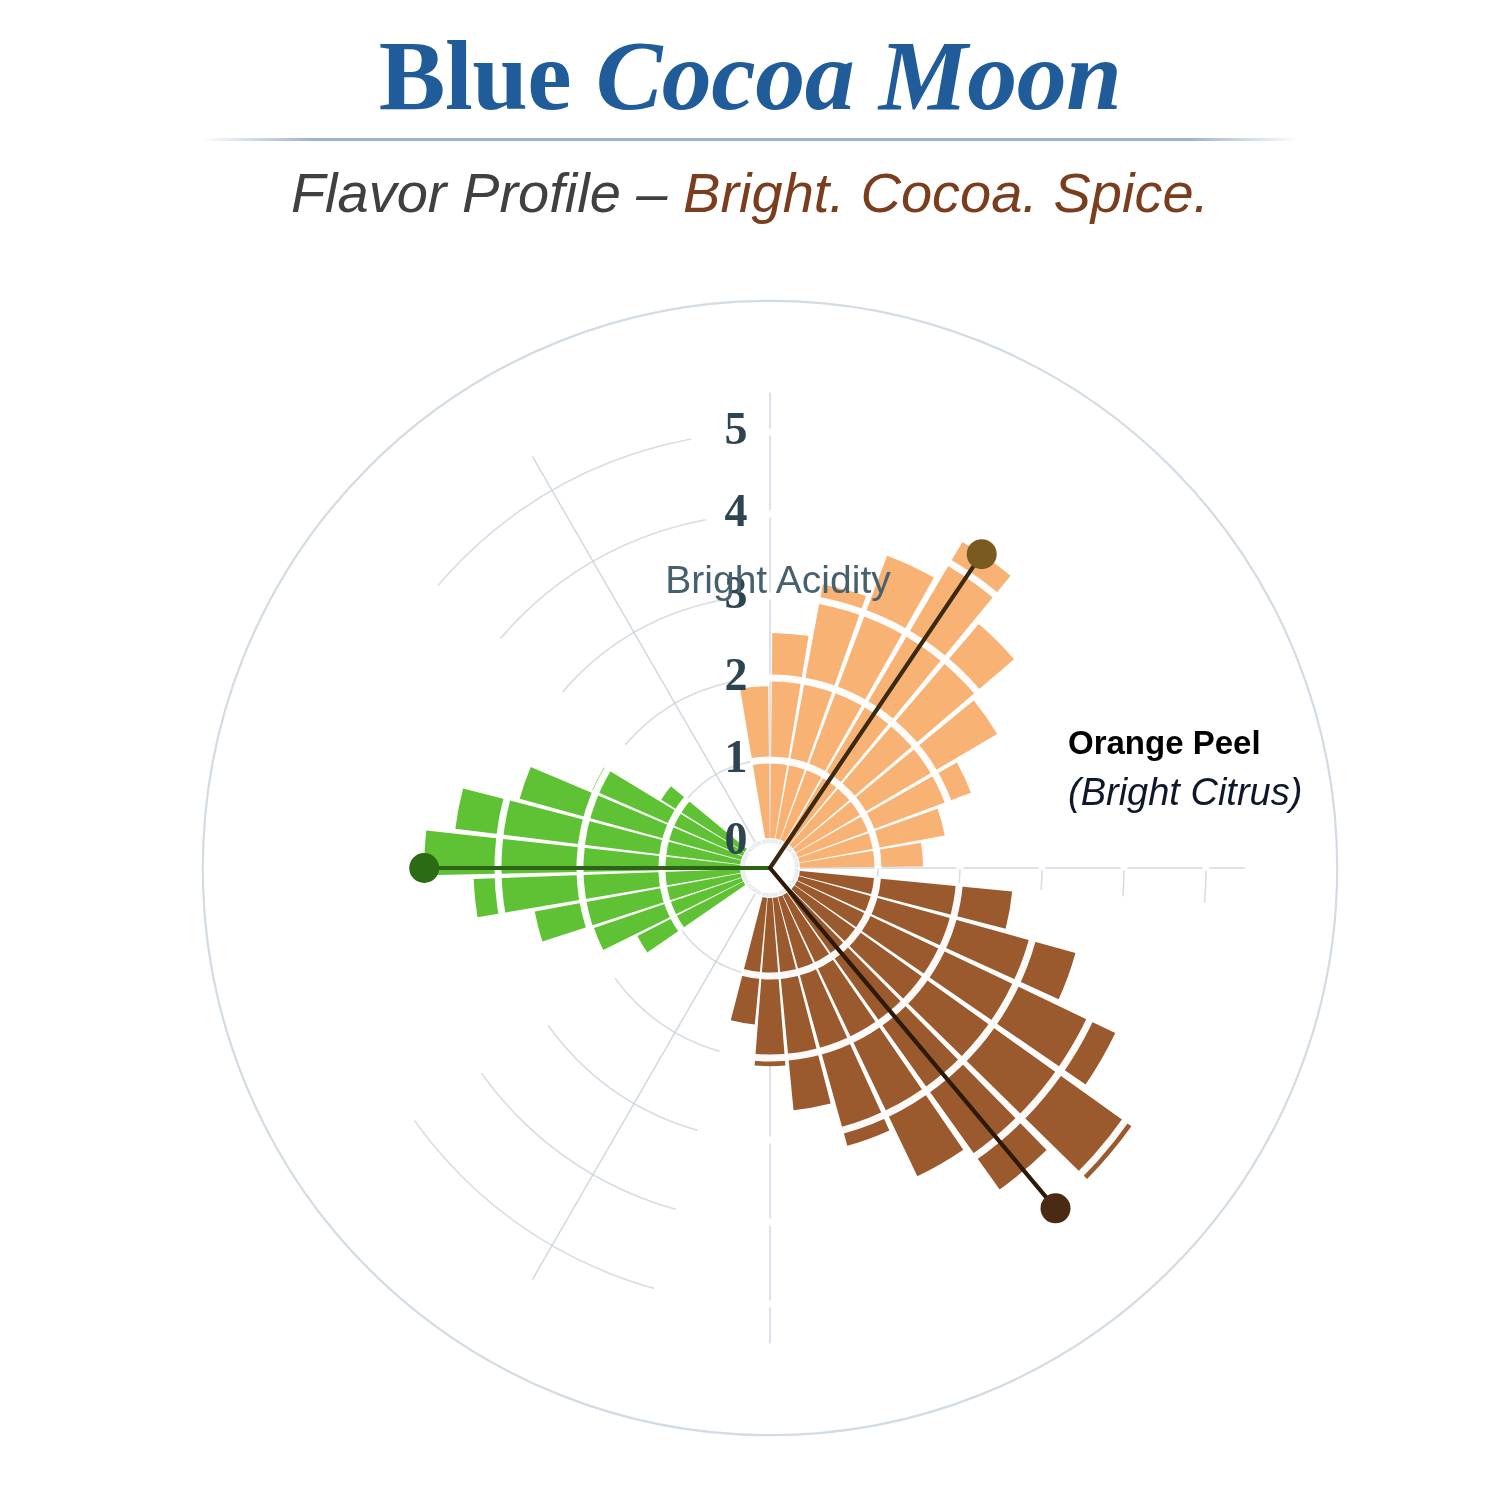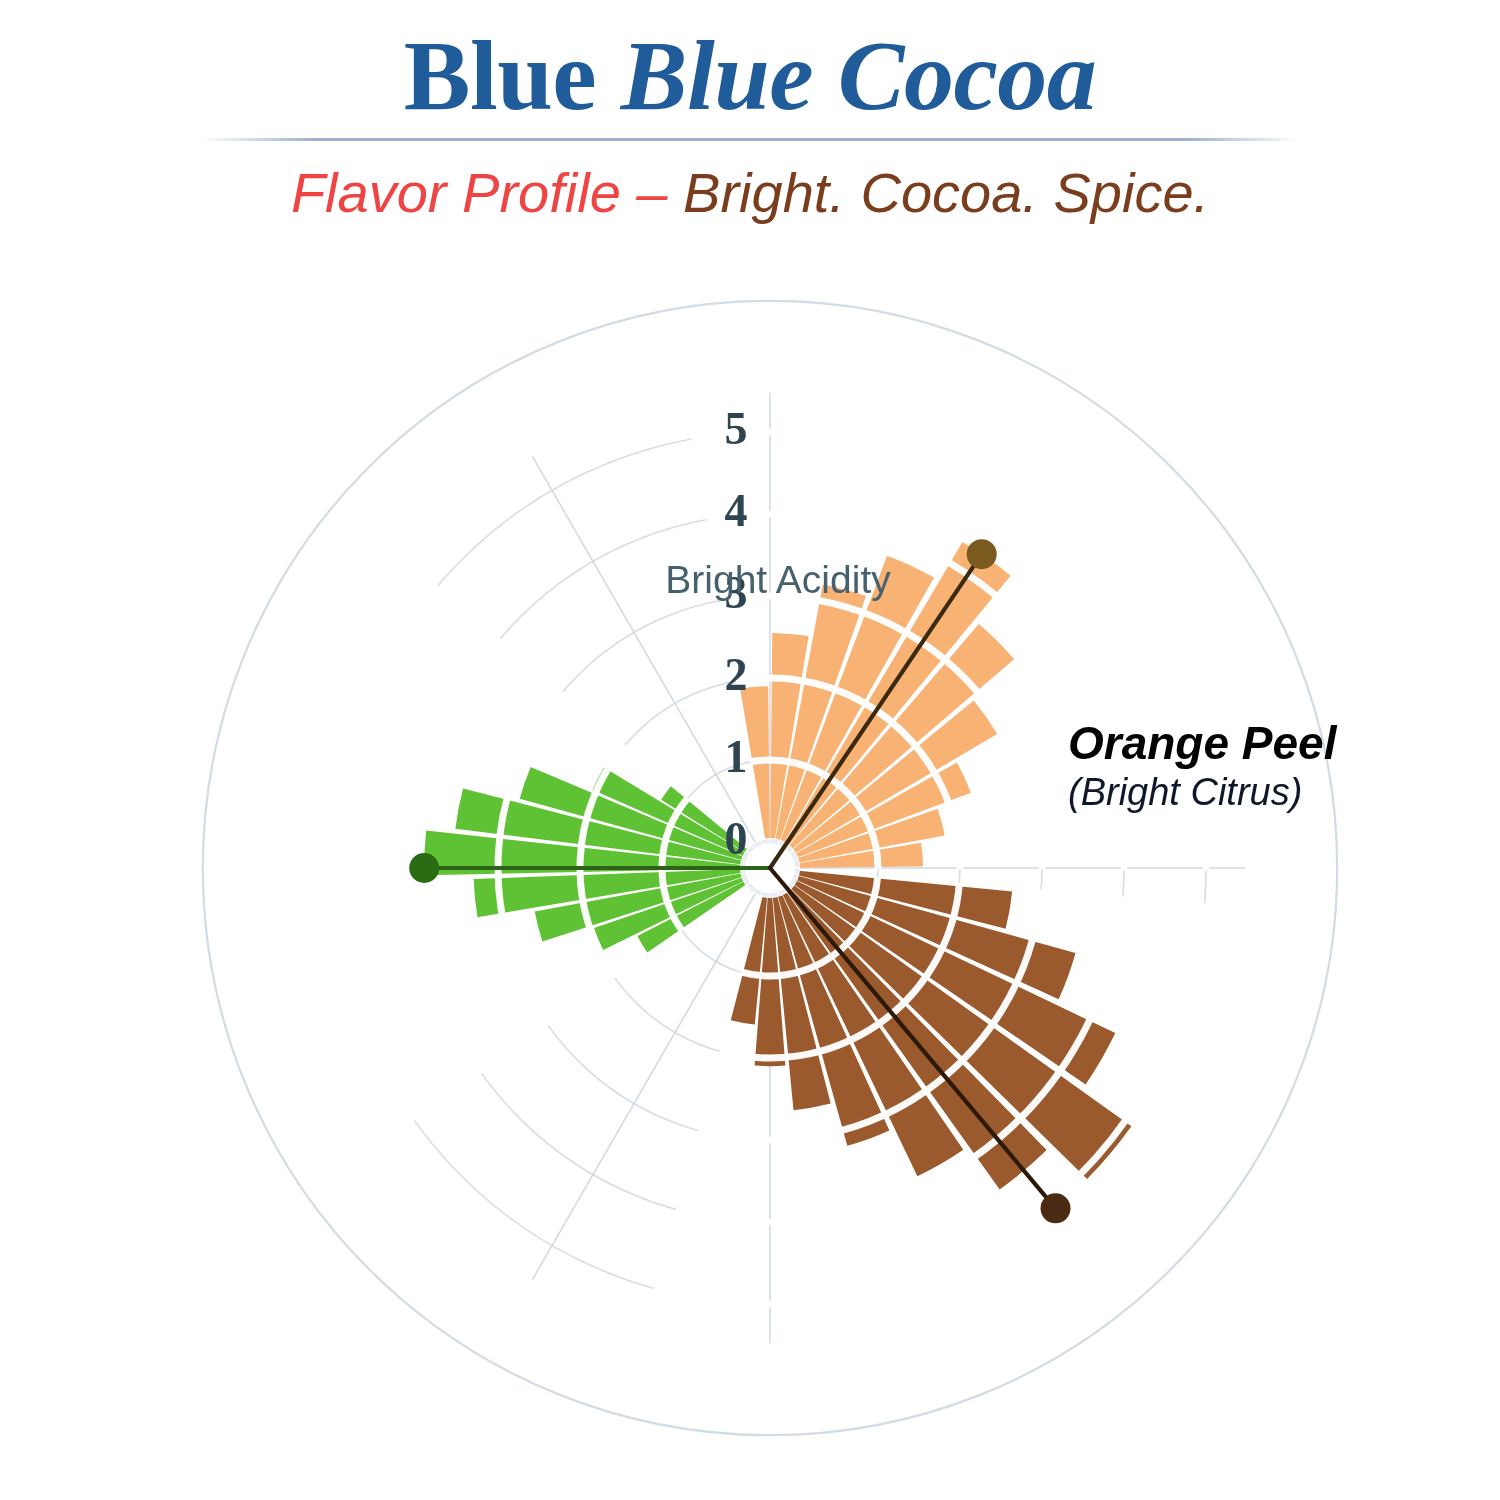--- a/index.html
+++ b/index.html
@@ -32,62 +32,62 @@
     background:linear-gradient(to right,rgba(160,185,210,0) 0%,#9FB4CC 10%,#9FB4CC 90%,rgba(160,185,210,0) 100%);
   }
   .subtitle{
     margin-top:22px;
     font-family:"Liberation Sans", sans-serif;
     font-style:italic;
     font-size:56px;
     line-height:60px;
     white-space:nowrap;
   }
-  .sub-a{color:#ef4444;}
+  .sub-a{color:#404040;}
   .sub-b{color:#7A3E1E;}
 
   
   .chart-wrap{position:absolute;left:0;top:255px;width:1500px;height:1245px;}
   svg.polar{display:block;}
 
   .axis-label{
     font-family:"Liberation Sans", sans-serif;
     color:#465A66;
     position:absolute;
     white-space:nowrap;
     padding-left:28px;
   }
   #lbl-acidity{font-size:39px;left:0;top:303px;width:1500px;text-align:center;color:#47606E;}
 
   .series-label{position:absolute;white-space:nowrap;}
   .series-label .name{
     font-family:"Liberation Serif", serif;
-    font-weight:700;font-style:italic;
-    font-size:46px;line-height:52px;
+    font-weight:700;
+    font-size:33px;line-height:52px;
     display:block;
   }
   .series-label .sub{
     font-family:"Liberation Sans", sans-serif;
     font-style:italic;font-size:38px;line-height:46px;
     color:#0f172a;display:block;
   }
   #sl-orange{left:1068px;top:462px;text-align:left;}
   #sl-orange .name{font-family:"Liberation Sans",sans-serif;font-weight:700;}
   #sl-juniper{left:0px;top:848px;width:268px;text-align:center;}
   #sl-juniper .name{font-family:"Liberation Serif",serif;}
   #sl-chocolate{left:1122px;top:1124px;text-align:left;}
 </style>
 </head>
 <body>
 
 <div id="root">
 
   <div class="header">
     <div class="title">
-      <span class="t-reg">Blue </span><span class="t-ital">Blue Cocoa</span>
+      <span class="t-reg">Blue </span><span class="t-ital">Cocoa Moon</span>
     </div>
     <div class="rule"></div>
     <div class="subtitle">
       <span class="sub-a">Flavor Profile – </span><span class="sub-b">Bright. Cocoa. Spice.</span>
     </div>
   </div>
 
   <div class="chart-wrap">
     <svg class="polar" id="polar-svg" width="1500" height="1245" viewBox="0 0 1500 1245">
       <g id="g-grid">

